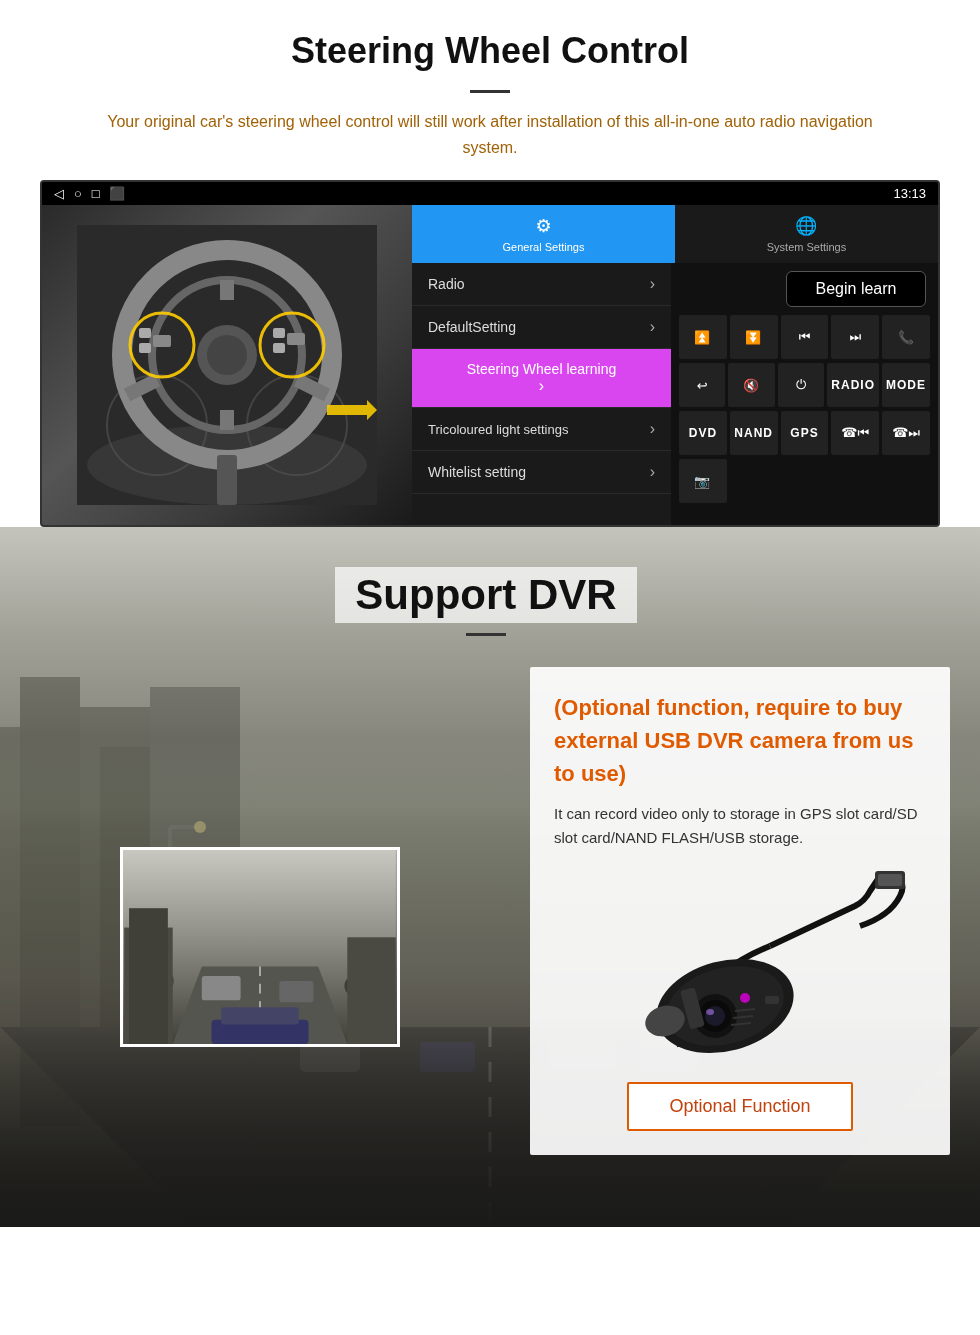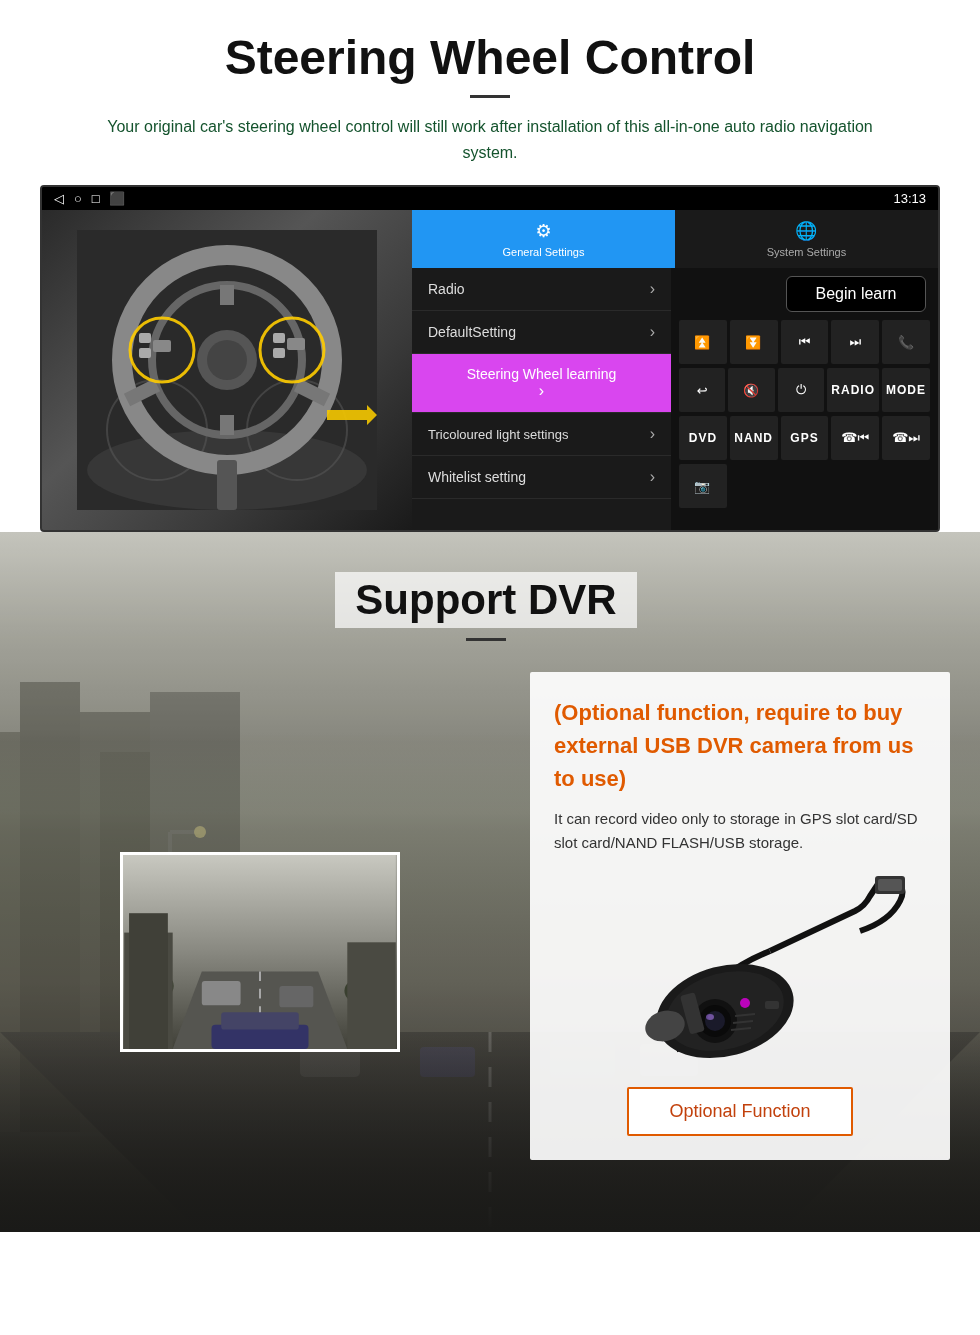--- a/index.html
+++ b/index.html
@@ -10,34 +10,34 @@
       background: #fff;
       overflow-x: hidden;
     }
 
     
     .section-steering {
       padding: 30px 40px 0 40px;
       text-align: center;
     }
     .section-title {
-      font-size: 48px;
+      font-size: 36px;
       font-weight: 900;
       color: #111;
-      margin-bottom: 10px;
+      margin-bottom: 18px;
     }
     .title-divider {
       width: 40px;
       height: 3px;
       background: #333;
       margin: 0 auto 16px auto;
     }
     .section-subtitle {
       font-size: 16px;
-      color: #14532d;
+      color: #a16207;
       line-height: 1.6;
       margin-bottom: 20px;
       max-width: 820px;
       margin-left: auto;
       margin-right: auto;
     }
 
     
     .android-mockup {
       width: 900px;

